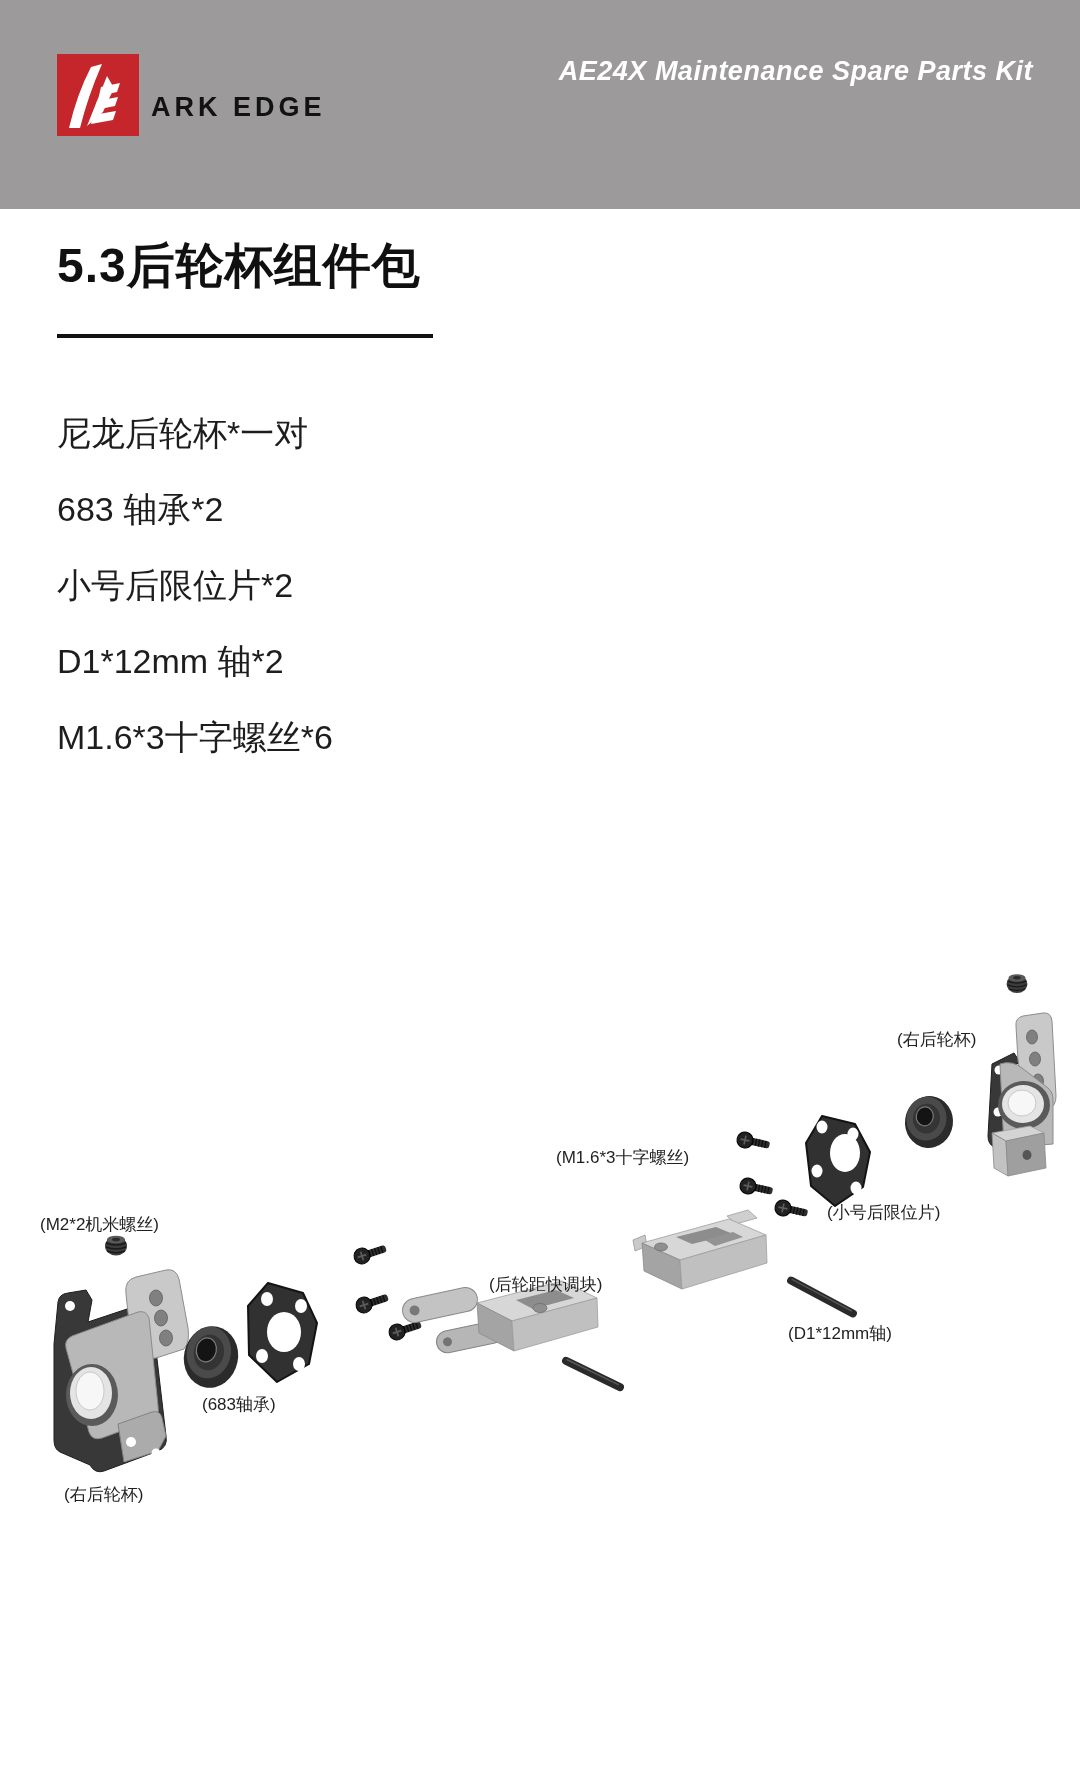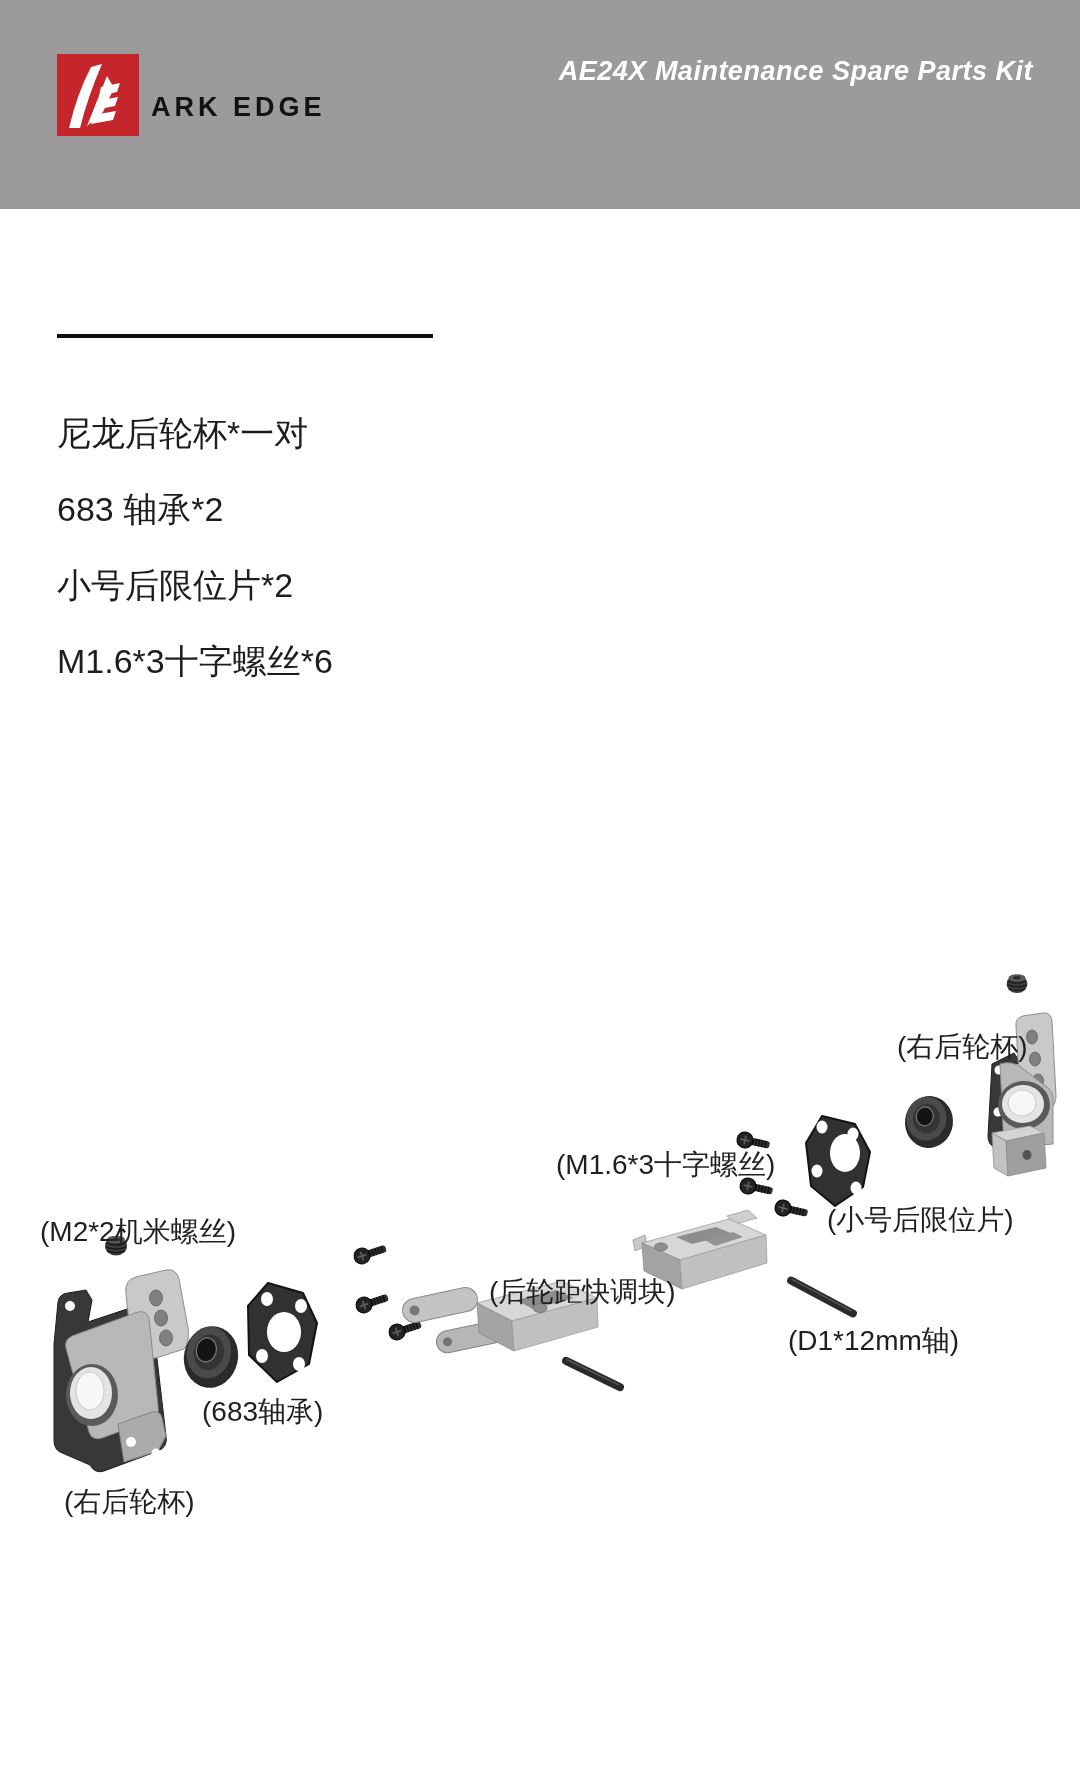--- a/index.html
+++ b/index.html
@@ -21,21 +21,21 @@
                    font-weight:800; color:#101010; letter-spacing:1px; }
   .title-underline { position:absolute; left:57px; top:334px; width:376px; height:4px; background:#101010; }
 
   
   .parts-list { position:absolute; left:57px; top:395px; }
   .parts-item { height:76px; line-height:76px; font-size:34px; color:#1d1d1d; }
 
   
   .diagram { position:absolute; left:0; top:850px; width:1080px; height:700px; }
   .diagram svg { position:absolute; left:0; top:0; }
-  .dlabel { position:absolute; font-size:28px; color:#1f1f1f; white-space:nowrap; }
+  .dlabel { position:absolute; font-size:17px; color:#1f1f1f; white-space:nowrap; }
 </style>
 </head>
 <body>
 
 <div class="page">
 
   <header class="header">
     <div class="logo">
       <svg width="82" height="82" viewBox="0 0 82 82">
         <rect x="0" y="0" width="82" height="82" fill="#c5262c"></rect>
@@ -45,26 +45,28 @@
         <path d="M40,47 L61,43 L58,52 L38,56 Z" fill="#ffffff"></path>
         <path d="M36,61 L59,57 L56,66 L34,70 Z" fill="#ffffff"></path>
       </svg>
     </div>
     <div class="brand">ARK EDGE</div>
     <div class="header-titles">
       <div class="title-en">AE24X Maintenance Spare Parts Kit</div>
     </div>
   </header>
 
+  <h1 class="section-title">5.3后轮杯组件包</h1>
   <div class="title-underline"></div>
 
   <div class="parts-list">
     <div class="parts-item">尼龙后轮杯*一对</div>
     <div class="parts-item">683 轴承*2</div>
     <div class="parts-item">小号后限位片*2</div>
+    <div class="parts-item">D1*12mm 轴*2</div>
     <div class="parts-item">M1.6*3十字螺丝*6</div>
   </div>
 
   <div class="diagram">
     <svg width="1080" height="700" viewBox="0 0 1080 700">
 
       <g transform="translate(116,396)">
         <ellipse rx="11" ry="9.5" fill="#3c3c3c"></ellipse>
         <path d="M-10,-3 q10,4 20,0 M-10,1 q10,4 20,0 M-9,5 q9,3.5 18,0" stroke="#191919" stroke-width="1.4" fill="none"></path>
         <ellipse cy="-6.5" rx="9" ry="3.8" fill="#5a5a5a"></ellipse>

